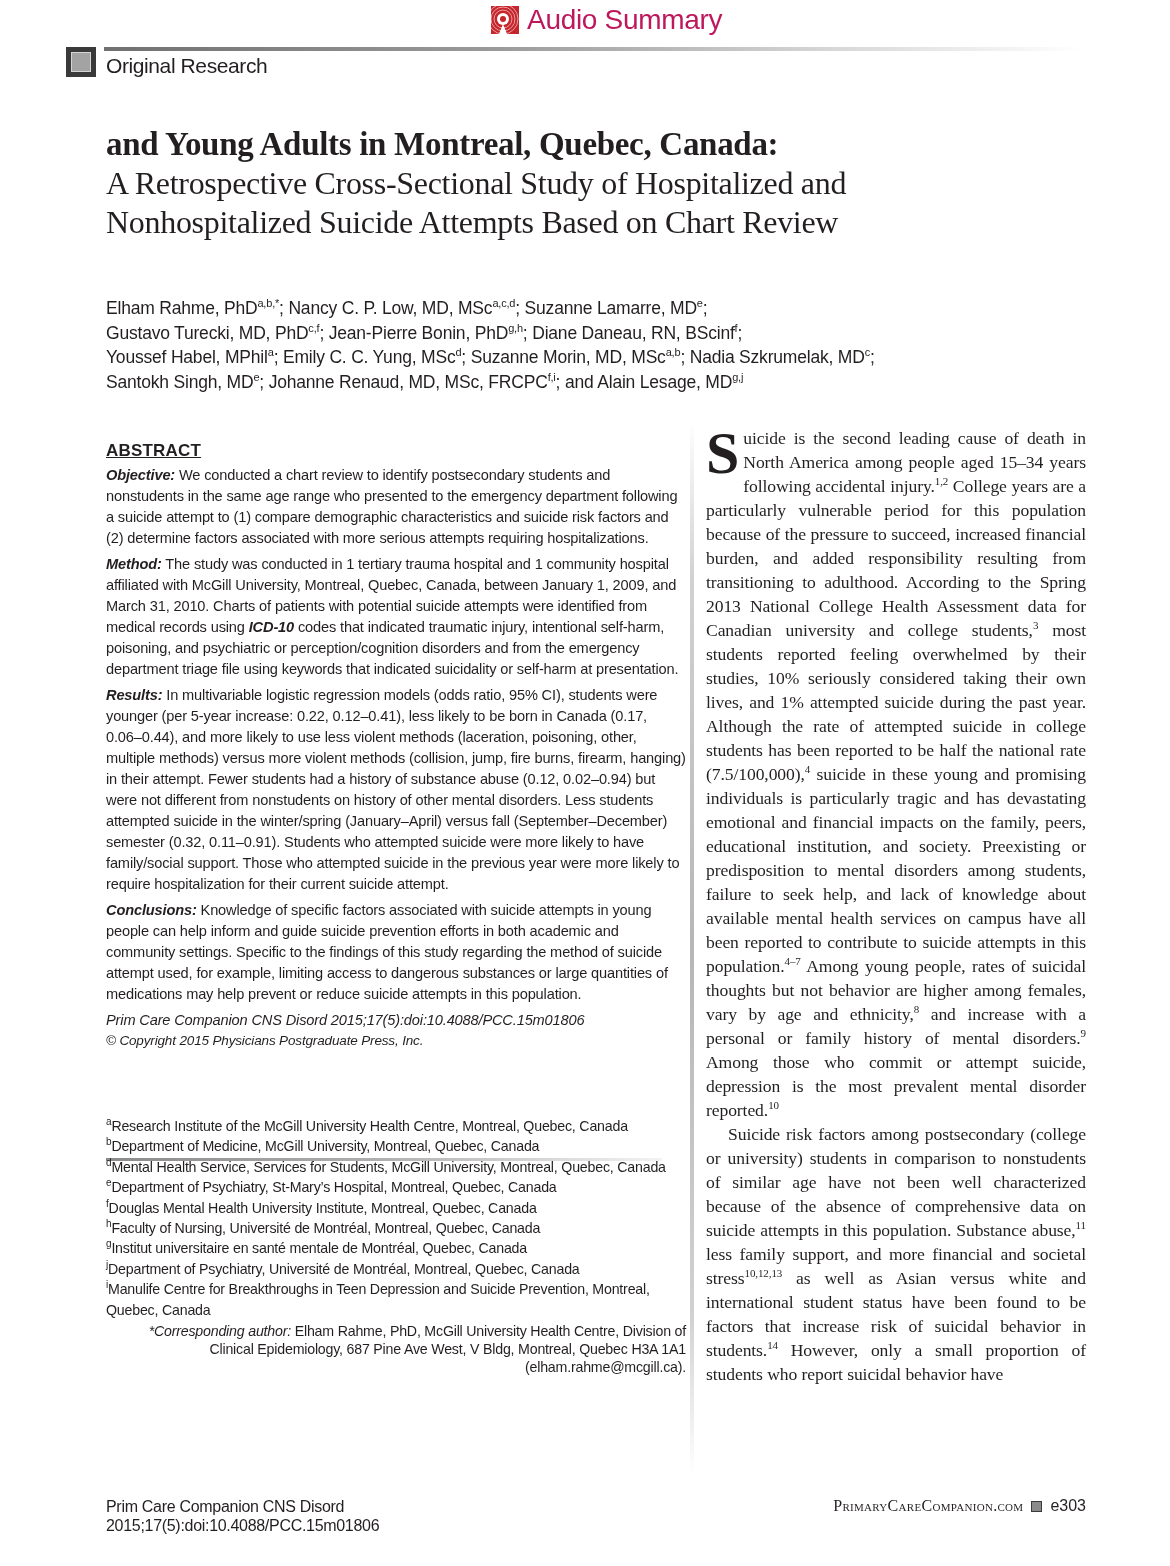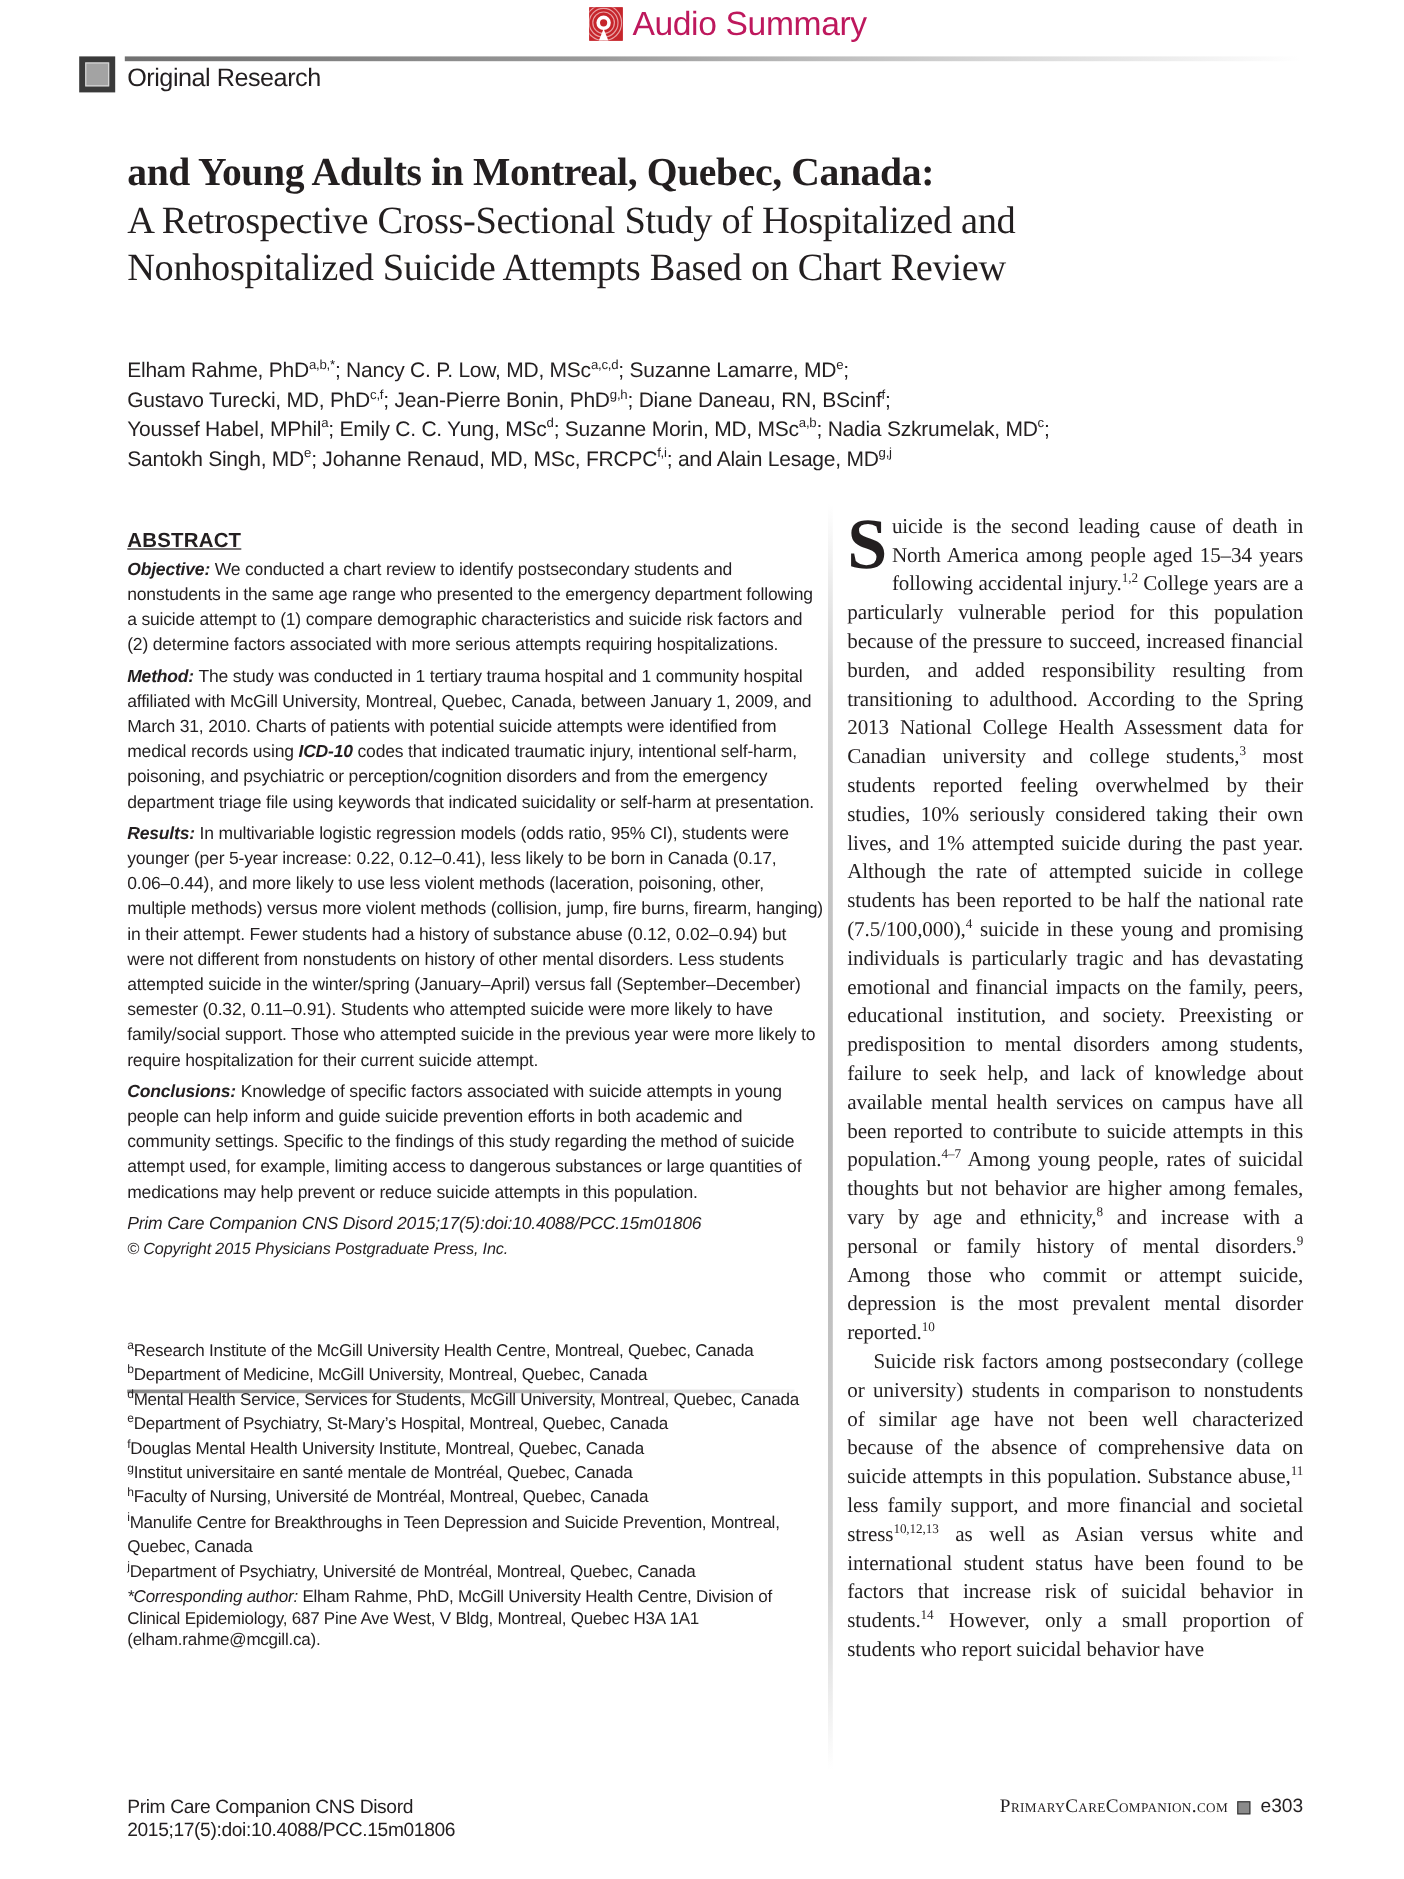--- a/index.html
+++ b/index.html
@@ -35,21 +35,21 @@
   .abs-p .lead { font-weight: bold; font-style: italic; }
   .abs-p i { font-style: italic; font-weight: bold; }
   .citation { font-size: 14.6px; font-style: italic; line-height: 21px; margin-top: 3px; letter-spacing: -0.15px; }
   .copyright { font-size: 13.5px; font-style: italic; line-height: 20px; letter-spacing: -0.15px; }
   .left-rule { position: absolute; left: 106px; top: 1158px; width: 556px; height: 3px;
     background: linear-gradient(to right, #8a8a8a 0%, #b0b0b0 50%, #f3f3f3 100%); }
 
   .affils { position: absolute; left: 106px; top: 1116px; width: 580px; font-size: 14.2px; line-height: 20.4px; letter-spacing: -0.2px; }
   .affil { margin: 0; }
   .affil sup { font-size: 10px; line-height: 0; }
-  .corr { margin-top: 2px; line-height: 18px; }
+  .corr { margin-top: 2px; line-height: 18px; text-align: right; }
   .corr i { font-style: italic; }
 
   
   .col-divider { position: absolute; left: 690px; top: 420px; width: 4px; height: 1055px;
     background: linear-gradient(to bottom, #ffffff 0%, #c9c9c9 15%, #a9a9a9 50%, #c9c9c9 85%, #ffffff 100%); opacity: 0.85; }
 
   
   .right { position: absolute; left: 706px; top: 426px; width: 380px; font-size: 17.6px; line-height: 24px; text-align: justify; letter-spacing: -0.1px; }
   .right p { margin: 0; }
   .right p + p { text-indent: 22px; margin-top: 0; }
@@ -107,24 +107,24 @@
 
 <div class="left-rule"></div>
 
 <div class="affils sans">
   <div id="affil-list">
       <div class="affil"><sup>a</sup>Research Institute of the McGill University Health Centre, Montreal, Quebec, Canada</div>
       <div class="affil"><sup>b</sup>Department of Medicine, McGill University, Montreal, Quebec, Canada</div>
       <div class="affil"><sup>d</sup>Mental Health Service, Services for Students, McGill University, Montreal, Quebec, Canada</div>
       <div class="affil"><sup>e</sup>Department of Psychiatry, St-Mary’s Hospital, Montreal, Quebec, Canada</div>
       <div class="affil"><sup>f</sup>Douglas Mental Health University Institute, Montreal, Quebec, Canada</div>
+      <div class="affil"><sup>h</sup>Faculty of Nursing, Université de Montréal, Montreal, Quebec, Canada</div>
       <div class="affil"><sup>g</sup>Institut universitaire en santé mentale de Montréal, Quebec, Canada</div>
-      <div class="affil"><sup>h</sup>Faculty of Nursing, Université de Montréal, Montreal, Quebec, Canada</div>
+      <div class="affil"><sup>j</sup>Department of Psychiatry, Université de Montréal, Montreal, Quebec, Canada</div>
       <div class="affil"><sup>i</sup>Manulife Centre for Breakthroughs in Teen Depression and Suicide Prevention, Montreal, Quebec, Canada</div>
-      <div class="affil"><sup>j</sup>Department of Psychiatry, Université de Montréal, Montreal, Quebec, Canada</div>
     </div>
   <div class="corr"><i>*Corresponding author:</i><span> Elham Rahme, PhD, McGill University Health Centre, Division of Clinical Epidemiology, 687 Pine Ave West, V Bldg, Montreal, Quebec H3A 1A1 (elham.rahme@mcgill.ca).</span></div>
 </div>
 
 <div class="col-divider"></div>
 
 <div class="right serif">
   <p id="p1"><span class="dropcap">S</span>uicide is the second leading cause of death in North America among people aged 15–34 years following accidental injury.<sup>1,2</sup> College years are a particularly vulnerable period for this population because of the pressure to succeed, increased financial burden, and added responsibility resulting from transitioning to adulthood. According to the Spring 2013 National College Health Assessment data for Canadian university and college students,<sup>3</sup> most students reported feeling overwhelmed by their studies, 10% seriously considered taking their own lives, and 1% attempted suicide during the past year. Although the rate of attempted suicide in college students has been reported to be half the national rate (7.5/100,000),<sup>4</sup> suicide in these young and promising individuals is particularly tragic and has devastating emotional and financial impacts on the family, peers, educational institution, and society. Preexisting or predisposition to mental disorders among students, failure to seek help, and lack of knowledge about available mental health services on campus have all been reported to contribute to suicide attempts in this population.<sup>4–7</sup> Among young people, rates of suicidal thoughts but not behavior are higher among females, vary by age and ethnicity,<sup>8</sup> and increase with a personal or family history of mental disorders.<sup>9</sup> Among those who commit or attempt suicide, depression is the most prevalent mental disorder reported.<sup>10</sup></p>
   <p id="p2">Suicide risk factors among postsecondary (college or university) students in comparison to nonstudents of similar age have not been well characterized because of the absence of comprehensive data on suicide attempts in this population. Substance abuse,<sup>11</sup> less family support, and more financial and societal stress<sup>10,12,13</sup> as well as Asian versus white and international student status have been found to be factors that increase risk of suicidal behavior in students.<sup>14</sup> However, only a small proportion of students who report suicidal behavior have</p>
 </div>

